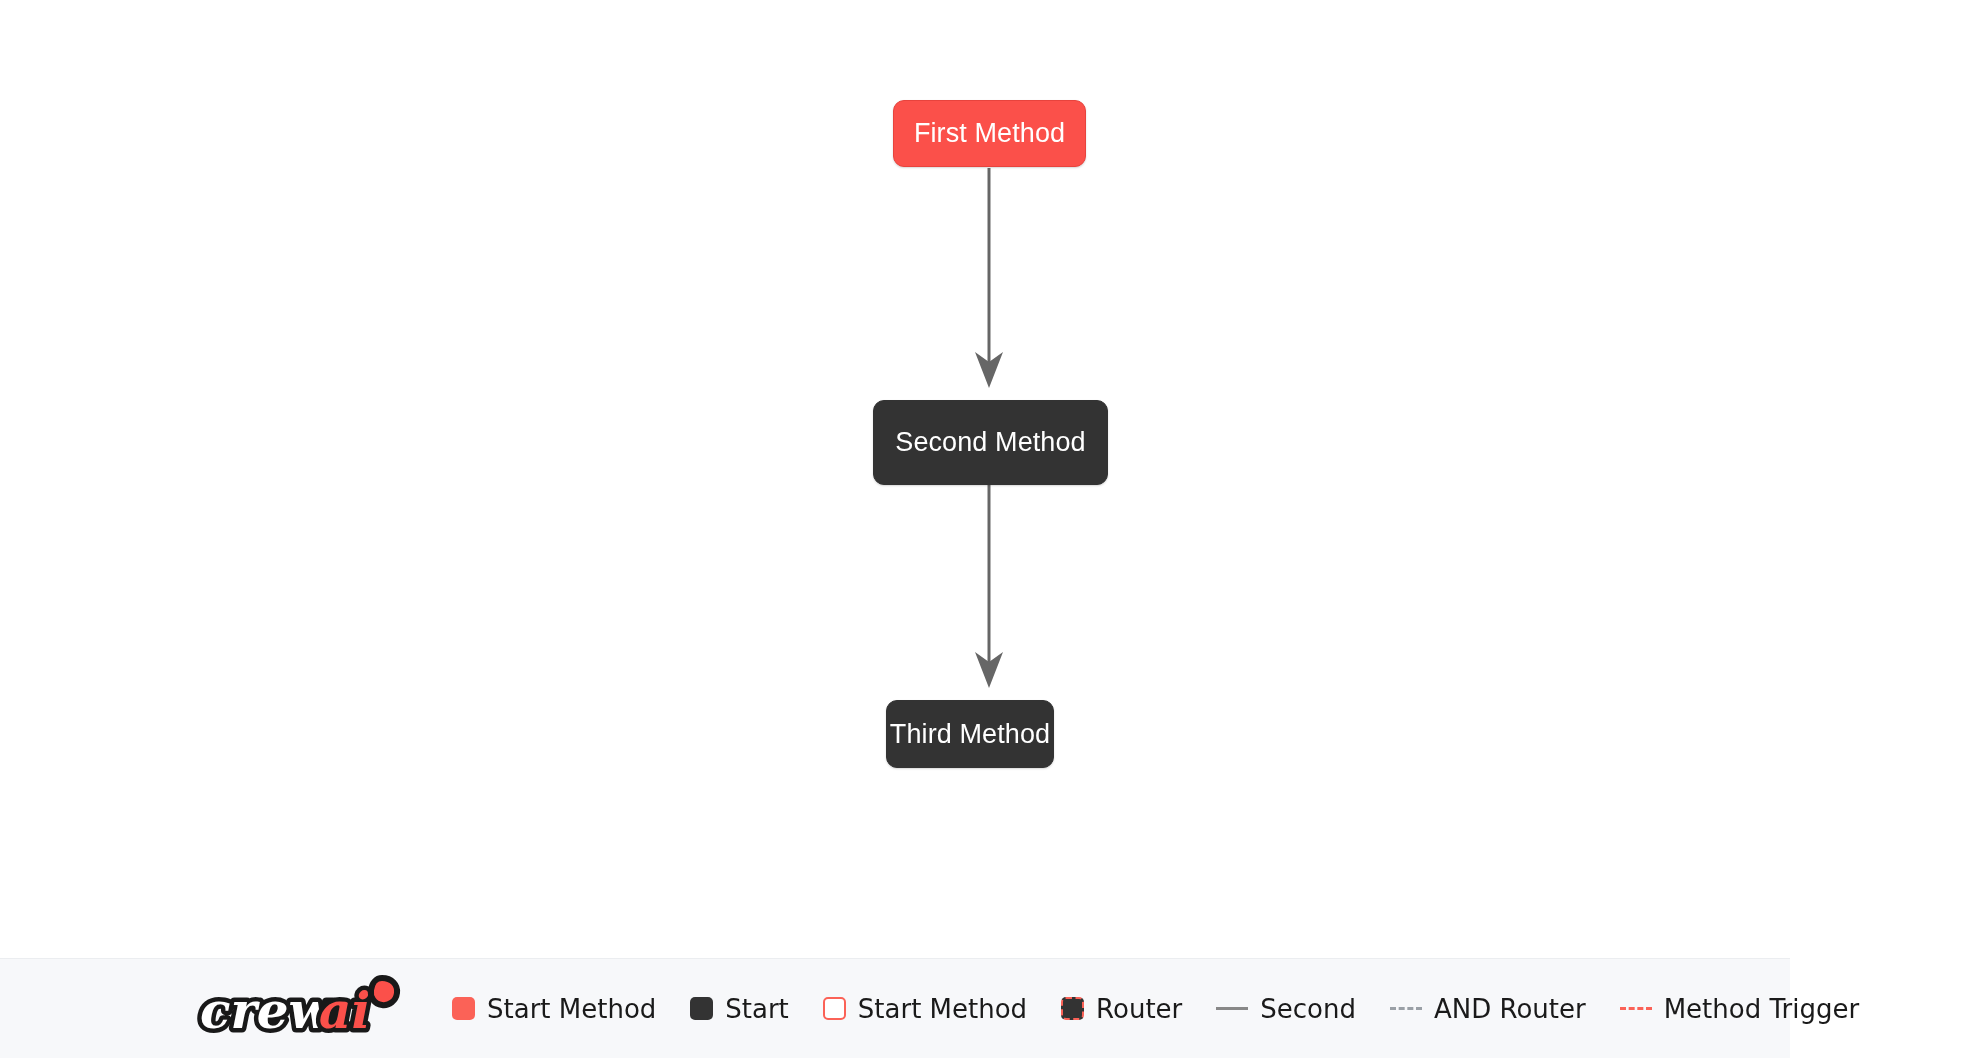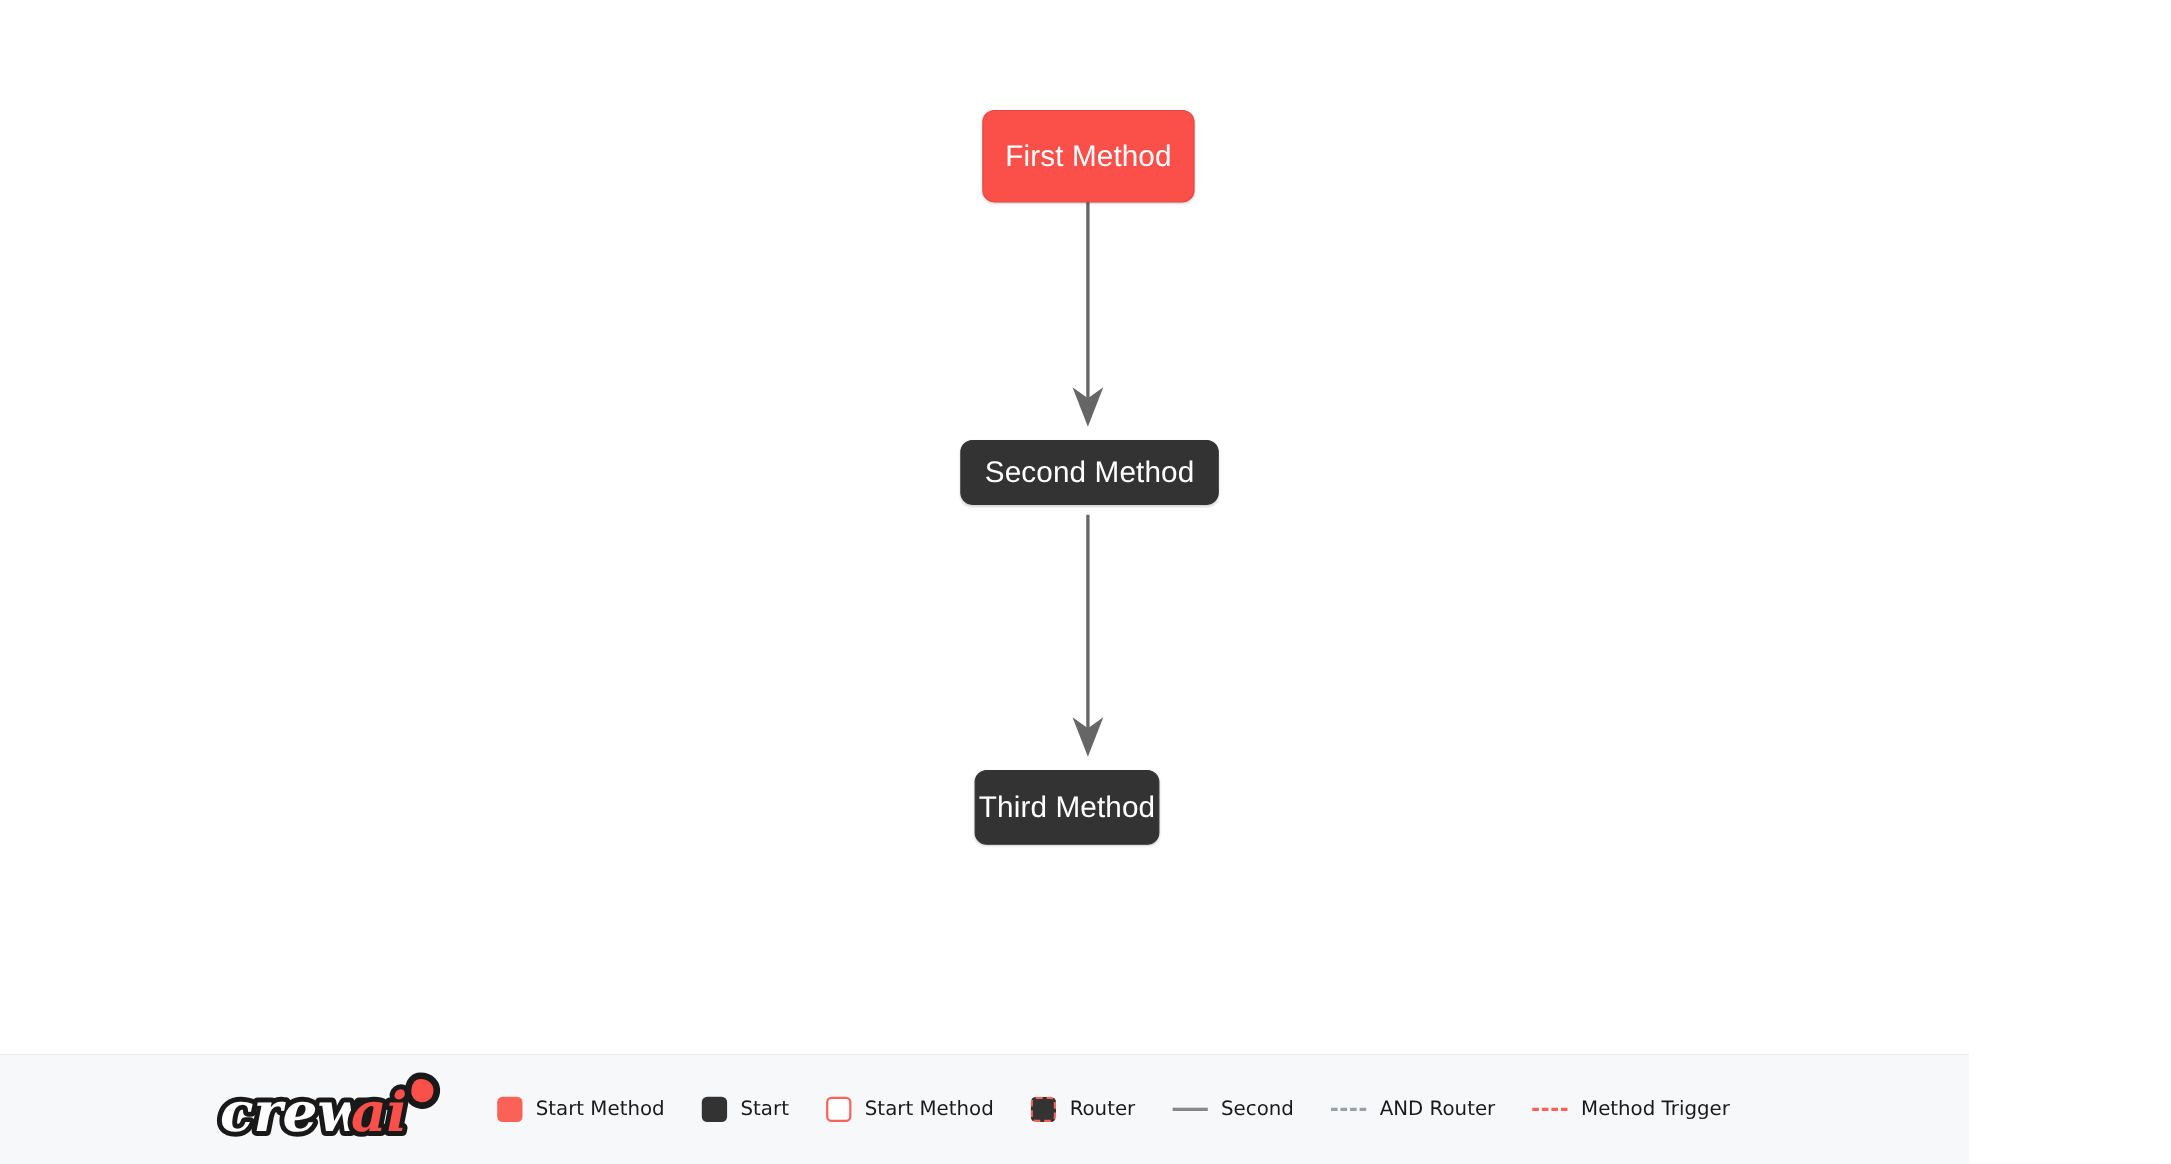--- a/index.html
+++ b/index.html
@@ -56,22 +56,22 @@
     box-shadow: 0 1px 2px rgba(0,0,0,0.16);
   }
 
   .node-method {
     background: #333333;
     border: 1.5px solid #333333;
     box-shadow: 0 1px 2px rgba(0,0,0,0.16);
   }
 
   
-  #node-first  { left: 893px;  top: 100px; width: 193px; height: 84px; }
-  #node-second { left: 873px;  top: 400px; width: 235px; height: 59px; align-items: center; }
+  #node-first  { left: 893px;  top: 100px; width: 193px; height: 67px; }
+  #node-second { left: 873px;  top: 400px; width: 235px; height: 85px; align-items: center; }
   #node-third  { left: 886px;  top: 700px; width: 168px; height: 68px; }
 
   
   #legend-bar {
     position: absolute;
     left: 0;
     top: 958px;
     width: 1790px;
     height: 100px;
     background: #f7f8fa;
@@ -98,21 +98,21 @@
 
   .legend-item {
     display: flex;
     align-items: center;
     margin-right: 34px;
     white-space: nowrap;
   }
 
   .legend-label {
     font-family: "DejaVu Sans", sans-serif;
-    font-size: 18px;
+    font-size: 26px;
     color: #1a1a1a;
     line-height: 1;
   }
 
   .swatch {
     width: 23px;
     height: 23px;
     border-radius: 5px;
     margin-right: 12px;
     flex: 0 0 auto;

